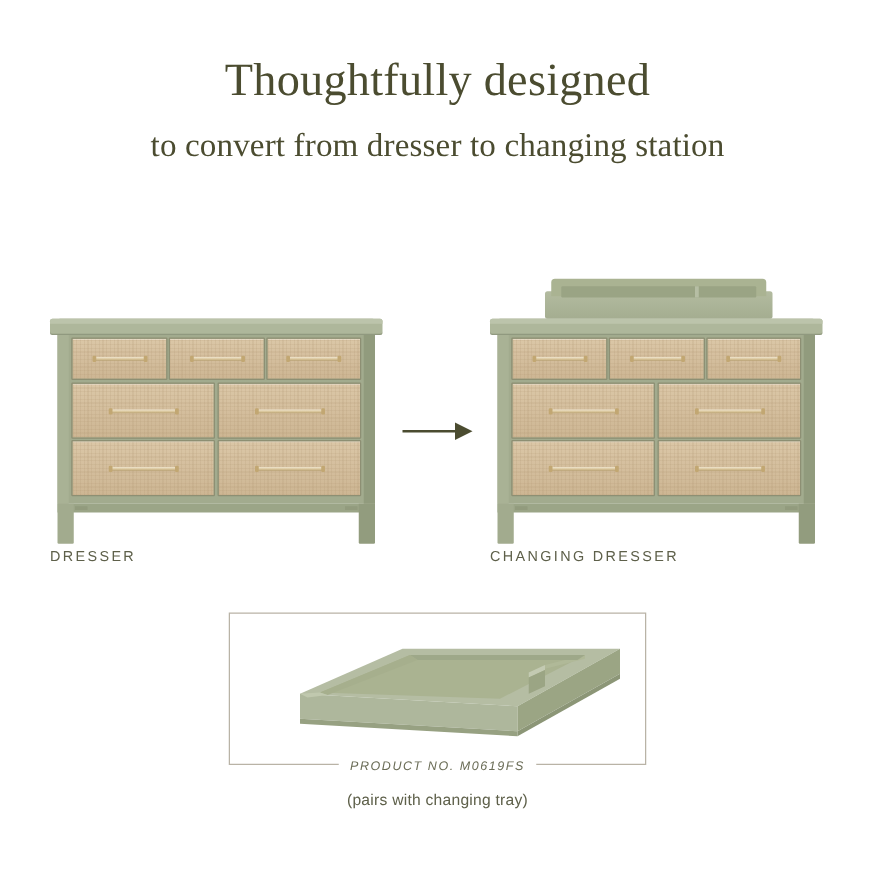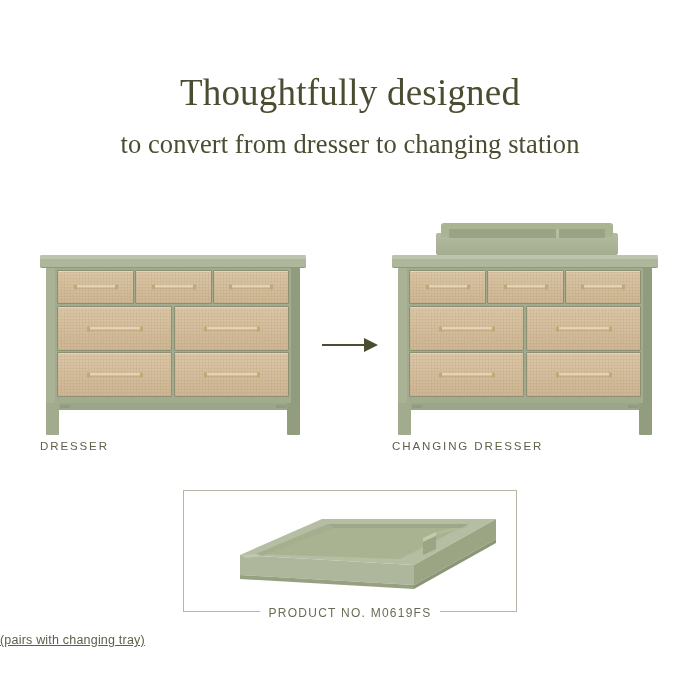--- a/index.html
+++ b/index.html
@@ -13,21 +13,20 @@
 
   
   .heading-block { position: absolute; top: 44px; left: 0; width: 700px; text-align: center; }
   .heading-line1 {
     font-family: "Liberation Serif", serif;
     font-size: 37px;
     font-weight: 400;
     color: #4b4c30;
     letter-spacing: .2px;
     line-height: 1.16;
-    margin-top: 28px;
   }
   .heading-line2 {
     font-family: "Liberation Serif", serif;
     font-size: 26.5px;
     font-weight: 400;
     color: #4b4c30;
     line-height: 1.3;
     margin-top: 12px;
     letter-spacing: .1px;
   }
@@ -188,34 +187,35 @@
     border: 1px solid #b9b3a6;
   }
   .product-number {
     position: absolute; left: 183px; top: 603px; width: 334px;
     text-align: center;
   }
   .product-number span {
     display: inline-block;
     background: #ffffff;
     padding: 0 9px;
-    font-size: 12px;
+    font-size: 10px;
     letter-spacing: 1.25px;
     color: #6a6c56;
+    font-style: italic;
   }
 
   
   .tray-iso { position: absolute; left: 16px; top: 12px; width: 300px; height: 98px; }
 
   .caption {
     position: absolute; top: 633px; left: 0; width: 700px;
+    text-align: center;
     font-size: 12.5px;
     color: #5e604a;
     letter-spacing: .2px;
-    text-decoration: underline;
   }
 </style>
 </head>
 <body>
 
 <div class="heading-block">
   <div class="heading-line1">Thoughtfully designed</div>
   <div class="heading-line2">to convert from dresser to changing station</div>
 </div>
 

